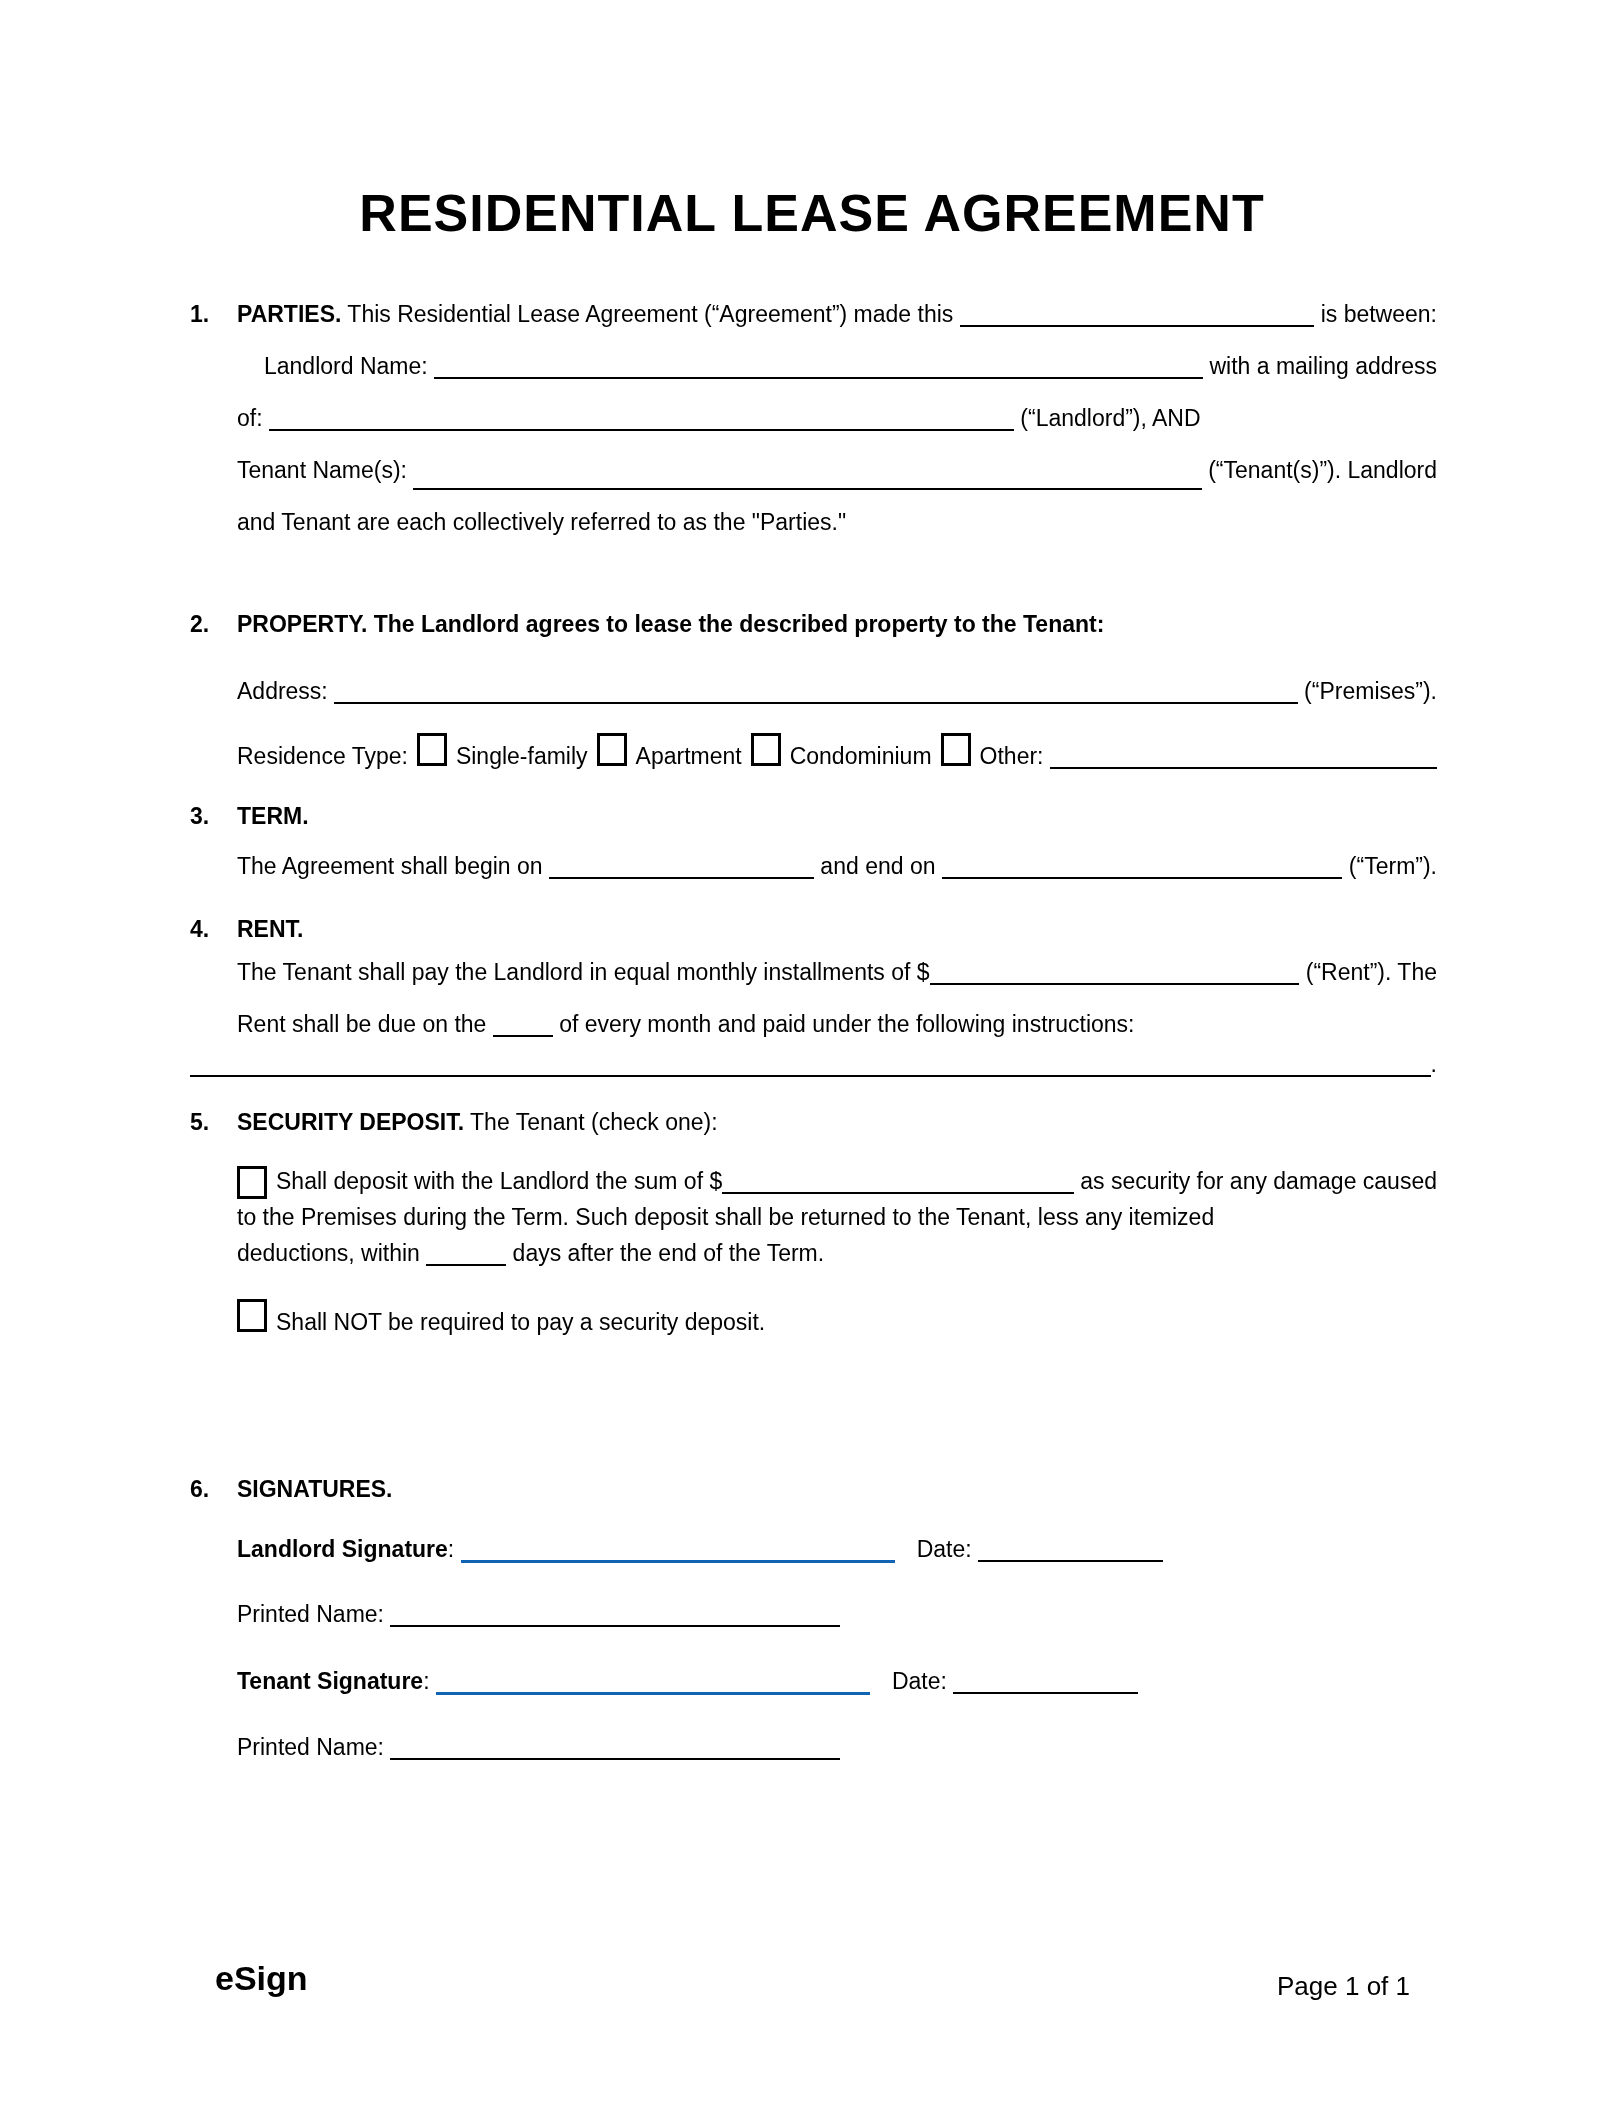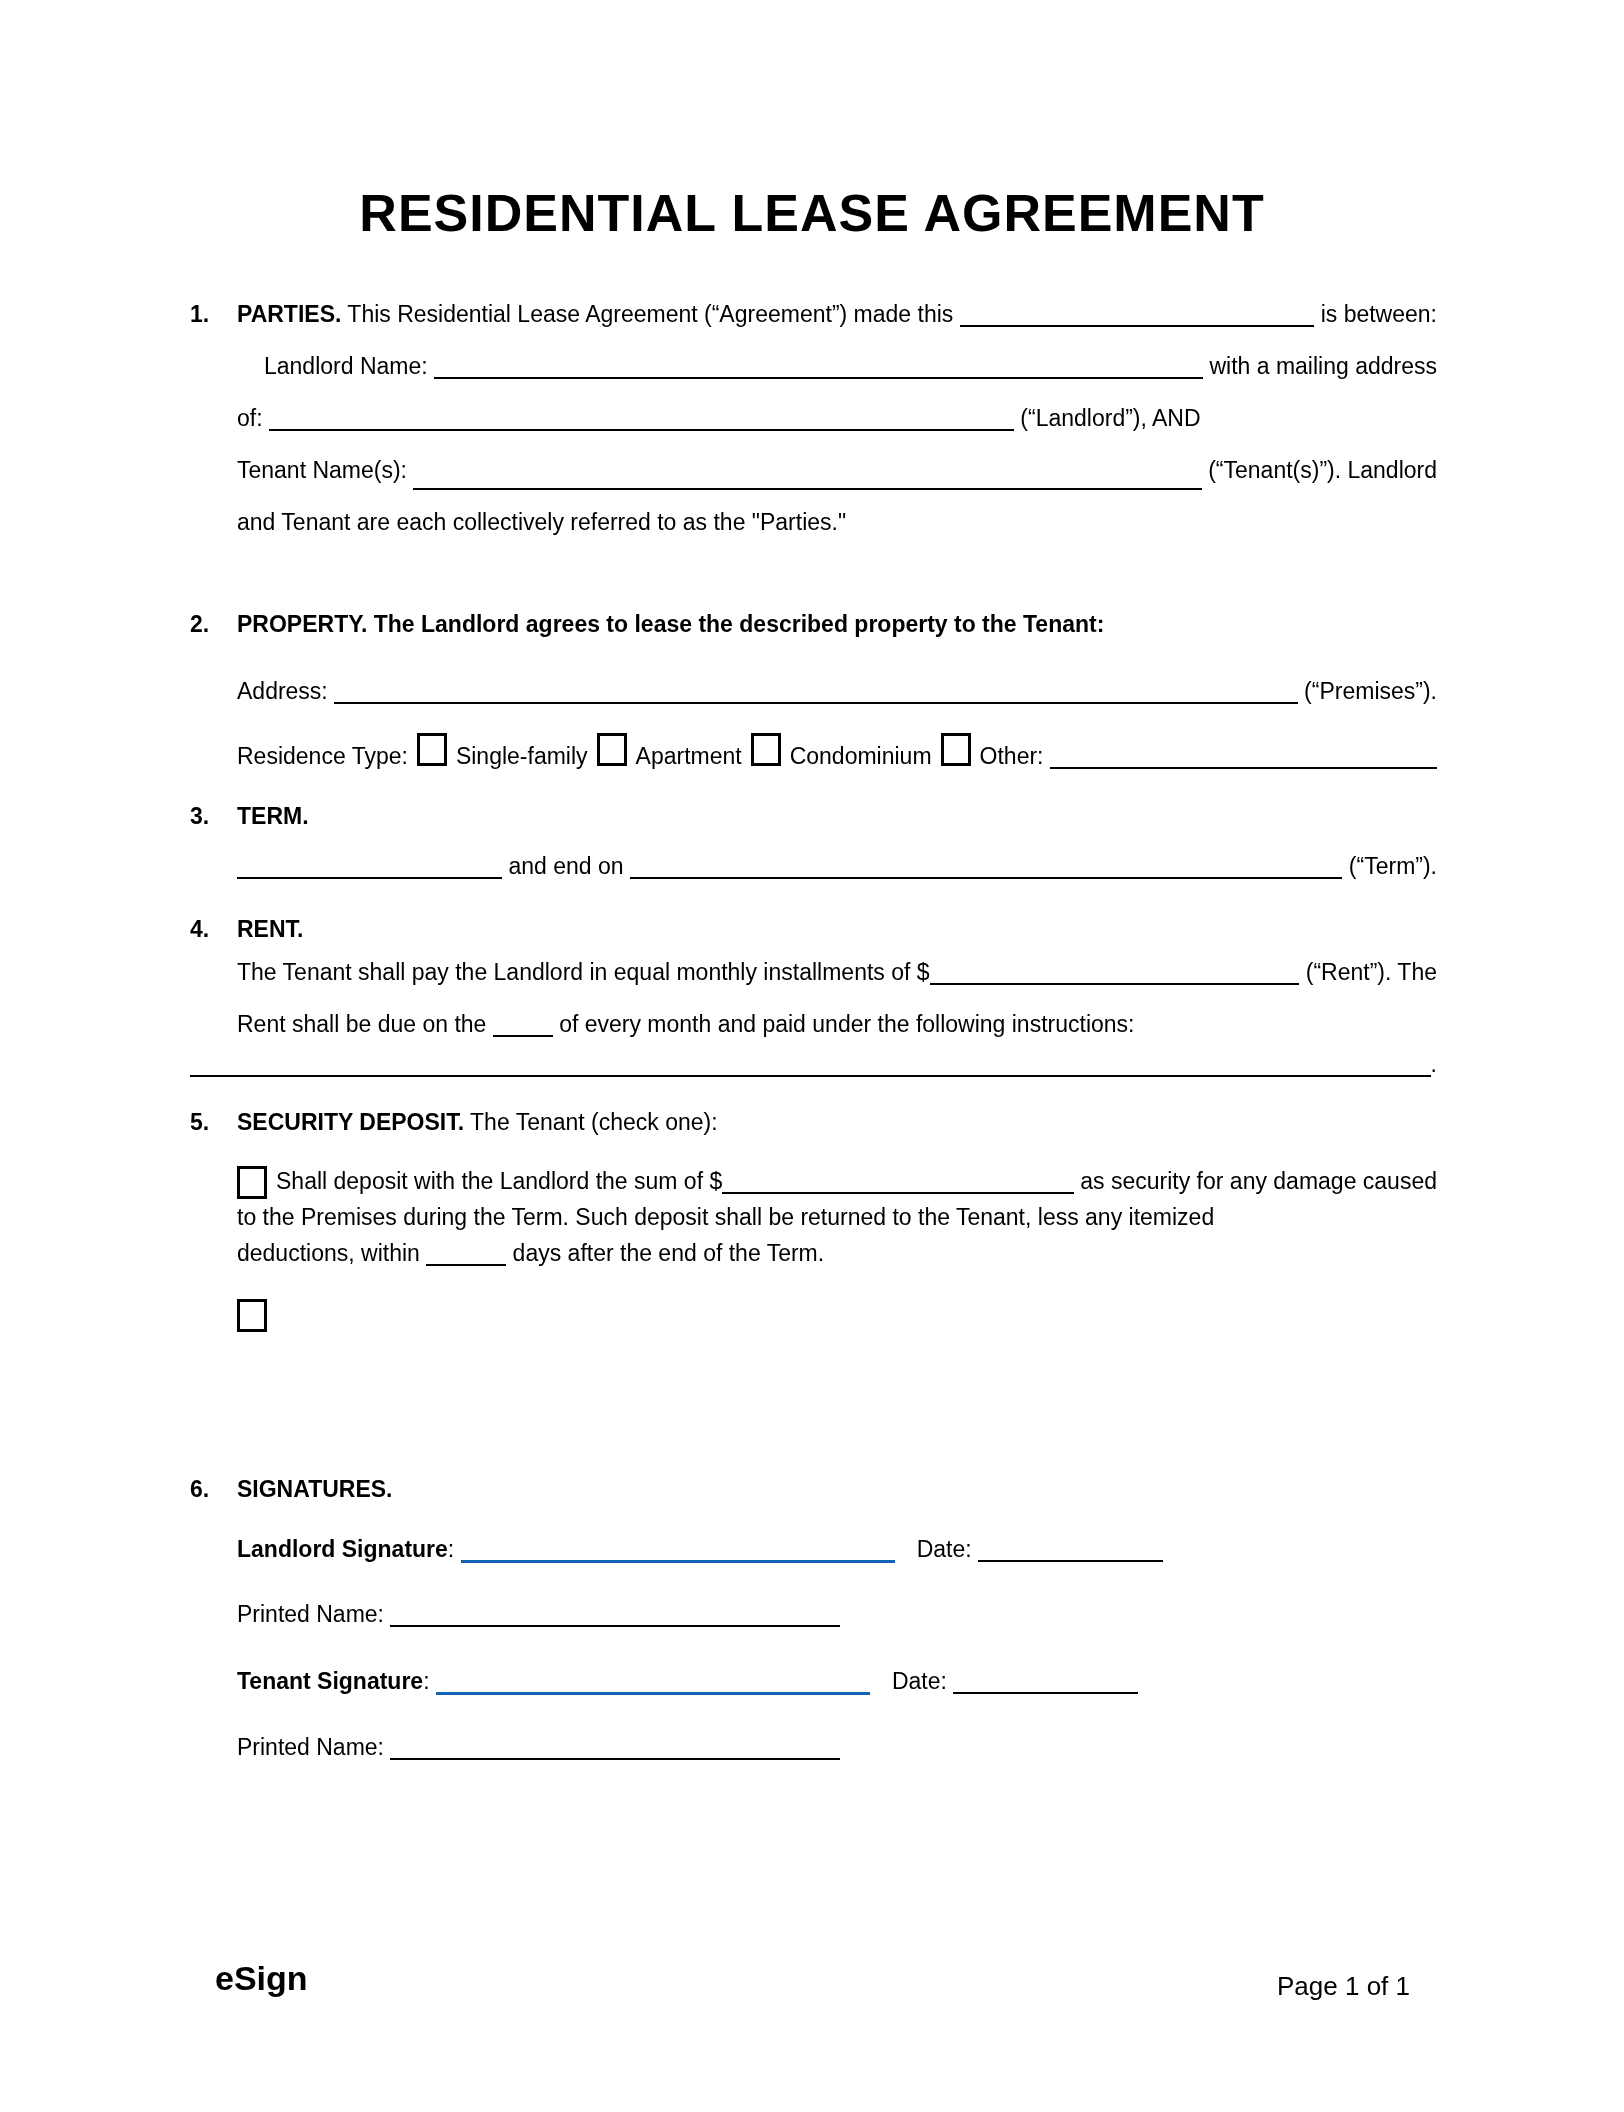--- a/index.html
+++ b/index.html
@@ -87,21 +87,21 @@
         <div class="row" style="height: 52px; line-height: 52px;"><span class="txt">Address: </span><span class="blank fill" style="height: 37px;"></span><span class="txt"> (“Premises”).</span></div>
       </div>
       <div class="block" style="top: 730px; left: 237px; width: 1200px;">
         <div class="row" style="height: 52px; line-height: 52px;"><span class="txt">Residence Type:</span><span class="cbx"></span><span class="txt">Single-family</span><span class="cbx"></span><span class="txt">Apartment</span><span class="cbx"></span><span class="txt">Condominium</span><span class="cbx"></span><span class="txt">Other: </span><span class="blank fill" style="height: 37px;"></span></div>
       </div>
       <div class="block" style="top: 790px; left: 237px; width: 1200px;">
         <span class="num" style="line-height: 52px;">3.</span>
         <div class="row" style="height: 52px; line-height: 52px; align-items: center;"><span class="txt b">TERM.</span></div>
       </div>
       <div class="block" style="top: 840px; left: 237px; width: 1200px;">
-        <div class="row" style="height: 52px; line-height: 52px;"><span class="blank" style="width: 265px; height: 37px;"></span><span class="txt"> and end on </span><span class="blank fill" style="height: 37px;"></span><span class="txt"> (“Term”).</span></div>
+        <div class="row" style="height: 52px; line-height: 52px;"><span class="txt">The Agreement shall begin on </span><span class="blank" style="width: 265px; height: 37px;"></span><span class="txt"> and end on </span><span class="blank fill" style="height: 37px;"></span><span class="txt"> (“Term”).</span></div>
       </div>
       <div class="block" style="top: 903px; left: 237px; width: 1200px;">
         <span class="num" style="line-height: 52px;">4.</span>
         <div class="row" style="height: 52px; line-height: 52px;"><span class="txt b">RENT.</span></div>
       </div>
       <div class="block" style="top: 946px; left: 237px; width: 1200px;">
         <div class="row" style="height: 52px; line-height: 52px;"><span class="txt">The Tenant shall pay the Landlord in equal monthly installments of $</span><span class="blank fill" style="height: 37px;"></span><span class="txt"> (“Rent”). The</span></div>
         <div class="row" style="height: 52px; line-height: 52px;"><span class="txt">Rent shall be due on the </span><span class="blank" style="width: 60px; height: 37px;"></span><span class="txt"> of every month and paid under the following instructions:</span></div>
       </div>
       <div class="block" style="top: 1038px; left: 190px; width: 1247px;">
@@ -110,21 +110,21 @@
       <div class="block" style="top: 1096px; left: 237px; width: 1200px;">
         <span class="num" style="line-height: 52px;">5.</span>
         <div class="row" style="height: 52px; line-height: 52px;"><span class="txt b">SECURITY DEPOSIT.</span><span class="txt"> The Tenant (check one):</span></div>
       </div>
       <div class="block" style="top: 1163px; left: 237px; width: 1200px;">
         <div class="row" style="height: 36px; line-height: 36px;"><span class="cbx"></span><span class="txt">Shall deposit with the Landlord the sum of $</span><span class="blank fill" style="height: 29px;"></span><span class="txt"> as security for any damage caused</span></div>
         <div class="row" style="height: 36px; line-height: 36px;"><span class="txt">to the Premises during the Term. Such deposit shall be returned to the Tenant, less any itemized</span></div>
         <div class="row" style="height: 36px; line-height: 36px;"><span class="txt">deductions, within </span><span class="blank" style="width: 80px; height: 29px;"></span><span class="txt"> days after the end of the Term.</span></div>
       </div>
       <div class="block" style="top: 1296px; left: 237px; width: 1200px;">
-        <div class="row" style="height: 52px; line-height: 52px;"><span class="cbx"></span></div>
+        <div class="row" style="height: 52px; line-height: 52px;"><span class="cbx"></span><span class="txt">Shall NOT be required to pay a security deposit.</span></div>
       </div>
       <div class="block" style="top: 1463px; left: 237px; width: 1200px;">
         <span class="num" style="line-height: 52px;">6.</span>
         <div class="row" style="height: 52px; line-height: 52px;"><span class="txt b">SIGNATURES.</span></div>
       </div>
       <div class="block" style="top: 1523px; left: 237px; width: 1200px;">
         <div class="row" style="height: 52px; line-height: 52px;"><span class="txt b">Landlord Signature</span><span class="txt">: </span><span class="blank blue" style="width: 434px; height: 37px; border-bottom-color: rgb(17, 100, 180);"></span><span class="txt" style="margin-left: 22px;">Date: </span><span class="blank" style="width: 185px; height: 37px;"></span></div>
       </div>
       <div class="block" style="top: 1588px; left: 237px; width: 1200px;">
         <div class="row" style="height: 52px; line-height: 52px;"><span class="txt">Printed Name: </span><span class="blank" style="width: 450px; height: 37px;"></span></div>

